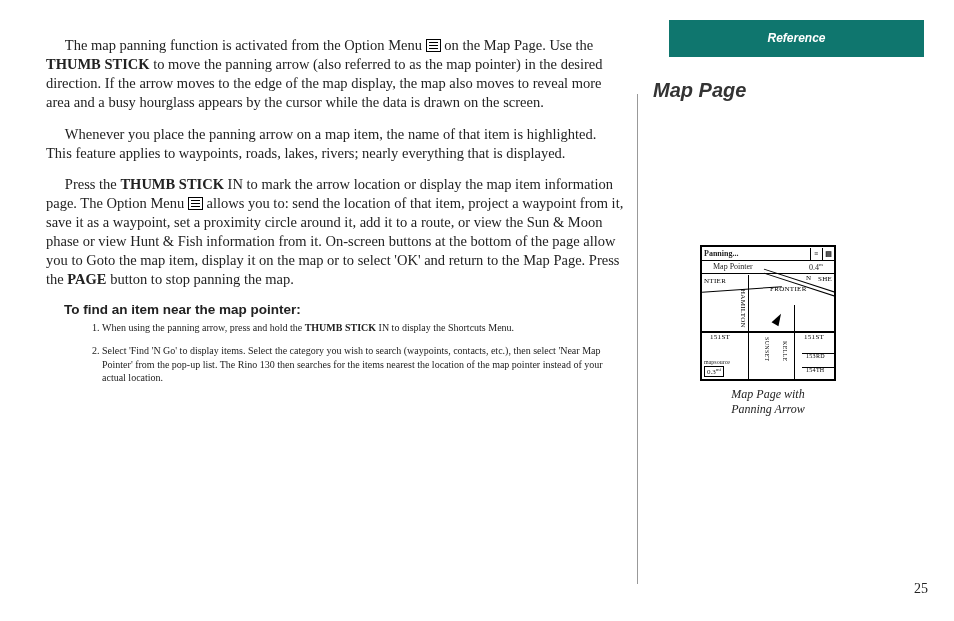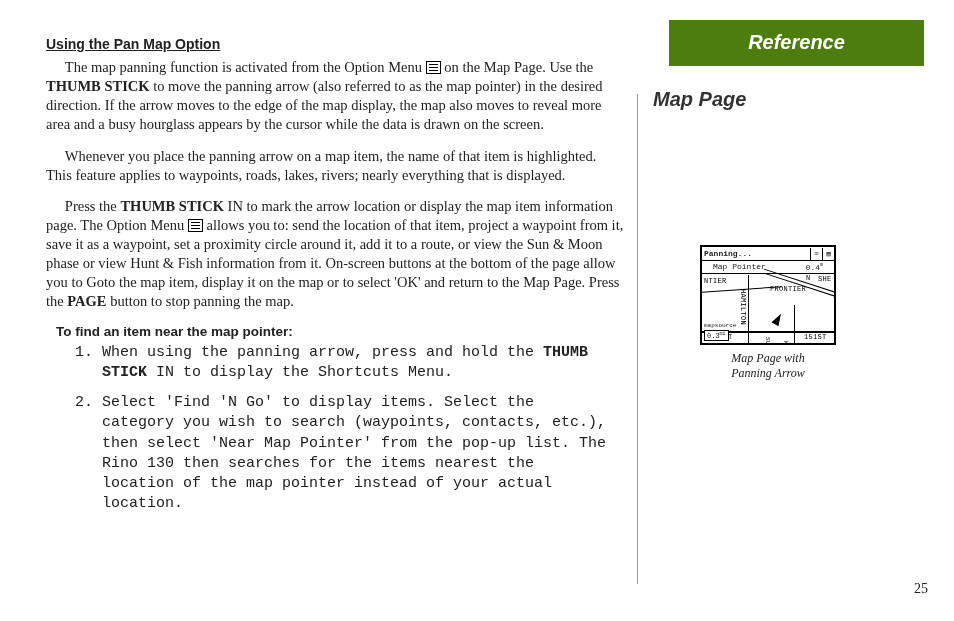--- a/index.html
+++ b/index.html
@@ -64,39 +64,39 @@
     position: absolute;
     left: 2px; right: 2px; top: 2px;
     height: 1px;
     background: #000;
     box-shadow: 0 3px 0 #000, 0 6px 0 #000;
   }
   .sub-heading {
     font-family: Verdana, Arial, sans-serif;
     font-weight: bold;
     font-size: 13.5px;
-    margin: 4px 0 4px 10px;
+    margin: 4px 0 4px 18px;
   }
   .steps {
-    font-family: Liberation Mono, monospace;
-    font-size: 15px;
+    font-family: Liberation Serif, serif;
+    font-size: 10px;
     line-height: 1.35;
     margin-left: 36px;
     padding-left: 20px;
   }
   .steps li { margin-bottom: 10px; padding-right: 10px; }
   .steps .bold-sans { font-weight: bold; }
 
   .ref-banner {
-    background: #4d7c0f;
+    background: #0f766e;
     color: #fff;
     font-family: Verdana, Arial, sans-serif;
     font-weight: bold;
     font-style: italic;
-    font-size: 20px;
+    font-size: 12px;
     text-align: center;
     padding: 11px 0 12px 0;
     margin: 20px 0 22px 16px;
   }
   .ref-subtitle {
     font-family: Verdana, Arial, sans-serif;
     font-weight: bold;
     font-style: italic;
     font-size: 20px;
     color: #333;
@@ -120,27 +120,27 @@
   .page-num {
     position: absolute;
     bottom: 24px;
     right: 26px;
     font-size: 14px;
     font-family: Georgia, serif;
   }
   
   .map-mock {
     width: 136px;
-    height: 100px;
+    height: 136px;
     border: 2px solid #000;
     background: #fff;
     margin: 0 auto;
     position: relative;
     overflow: hidden;
-    font-family: Liberation Mono, monospace;
+    font-family: Liberation Serif, serif;
   }
   .map-titlebar {
     height: 14px;
     border-bottom: 1px solid #000;
     display: flex;
     align-items: center;
     font-size: 8px;
     font-weight: bold;
     padding-left: 2px;
     background: #fff;
@@ -195,21 +195,20 @@
     left: 2px; bottom: 14px;
     font-size: 6px;
     background: #fff;
   }
 </style>
 </head>
 <body>
 
 <div class="page">
   <div class="main-col">
-    <div class="section-heading">Using the Pan Map Option</div>
 
     <div class="body-text">
 
       <p>
         <span>The map panning function is activated from the Option Menu </span><span class="icon-menu"></span><span> on the Map Page.  Use the </span><span class="bold">THUMB STICK</span><span> to move the panning arrow (also referred to as the map pointer) in the desired direction.  If the arrow moves to the edge of the map display, the map also moves to reveal more area and a busy hourglass appears by the cursor while the data is drawn on the screen.</span>
       </p>
 
       <p>Whenever you place the panning arrow on a map item, the name of that item is highlighted. This feature applies to waypoints, roads, lakes, rivers; nearly everything that is displayed.</p>
 
       <p>

